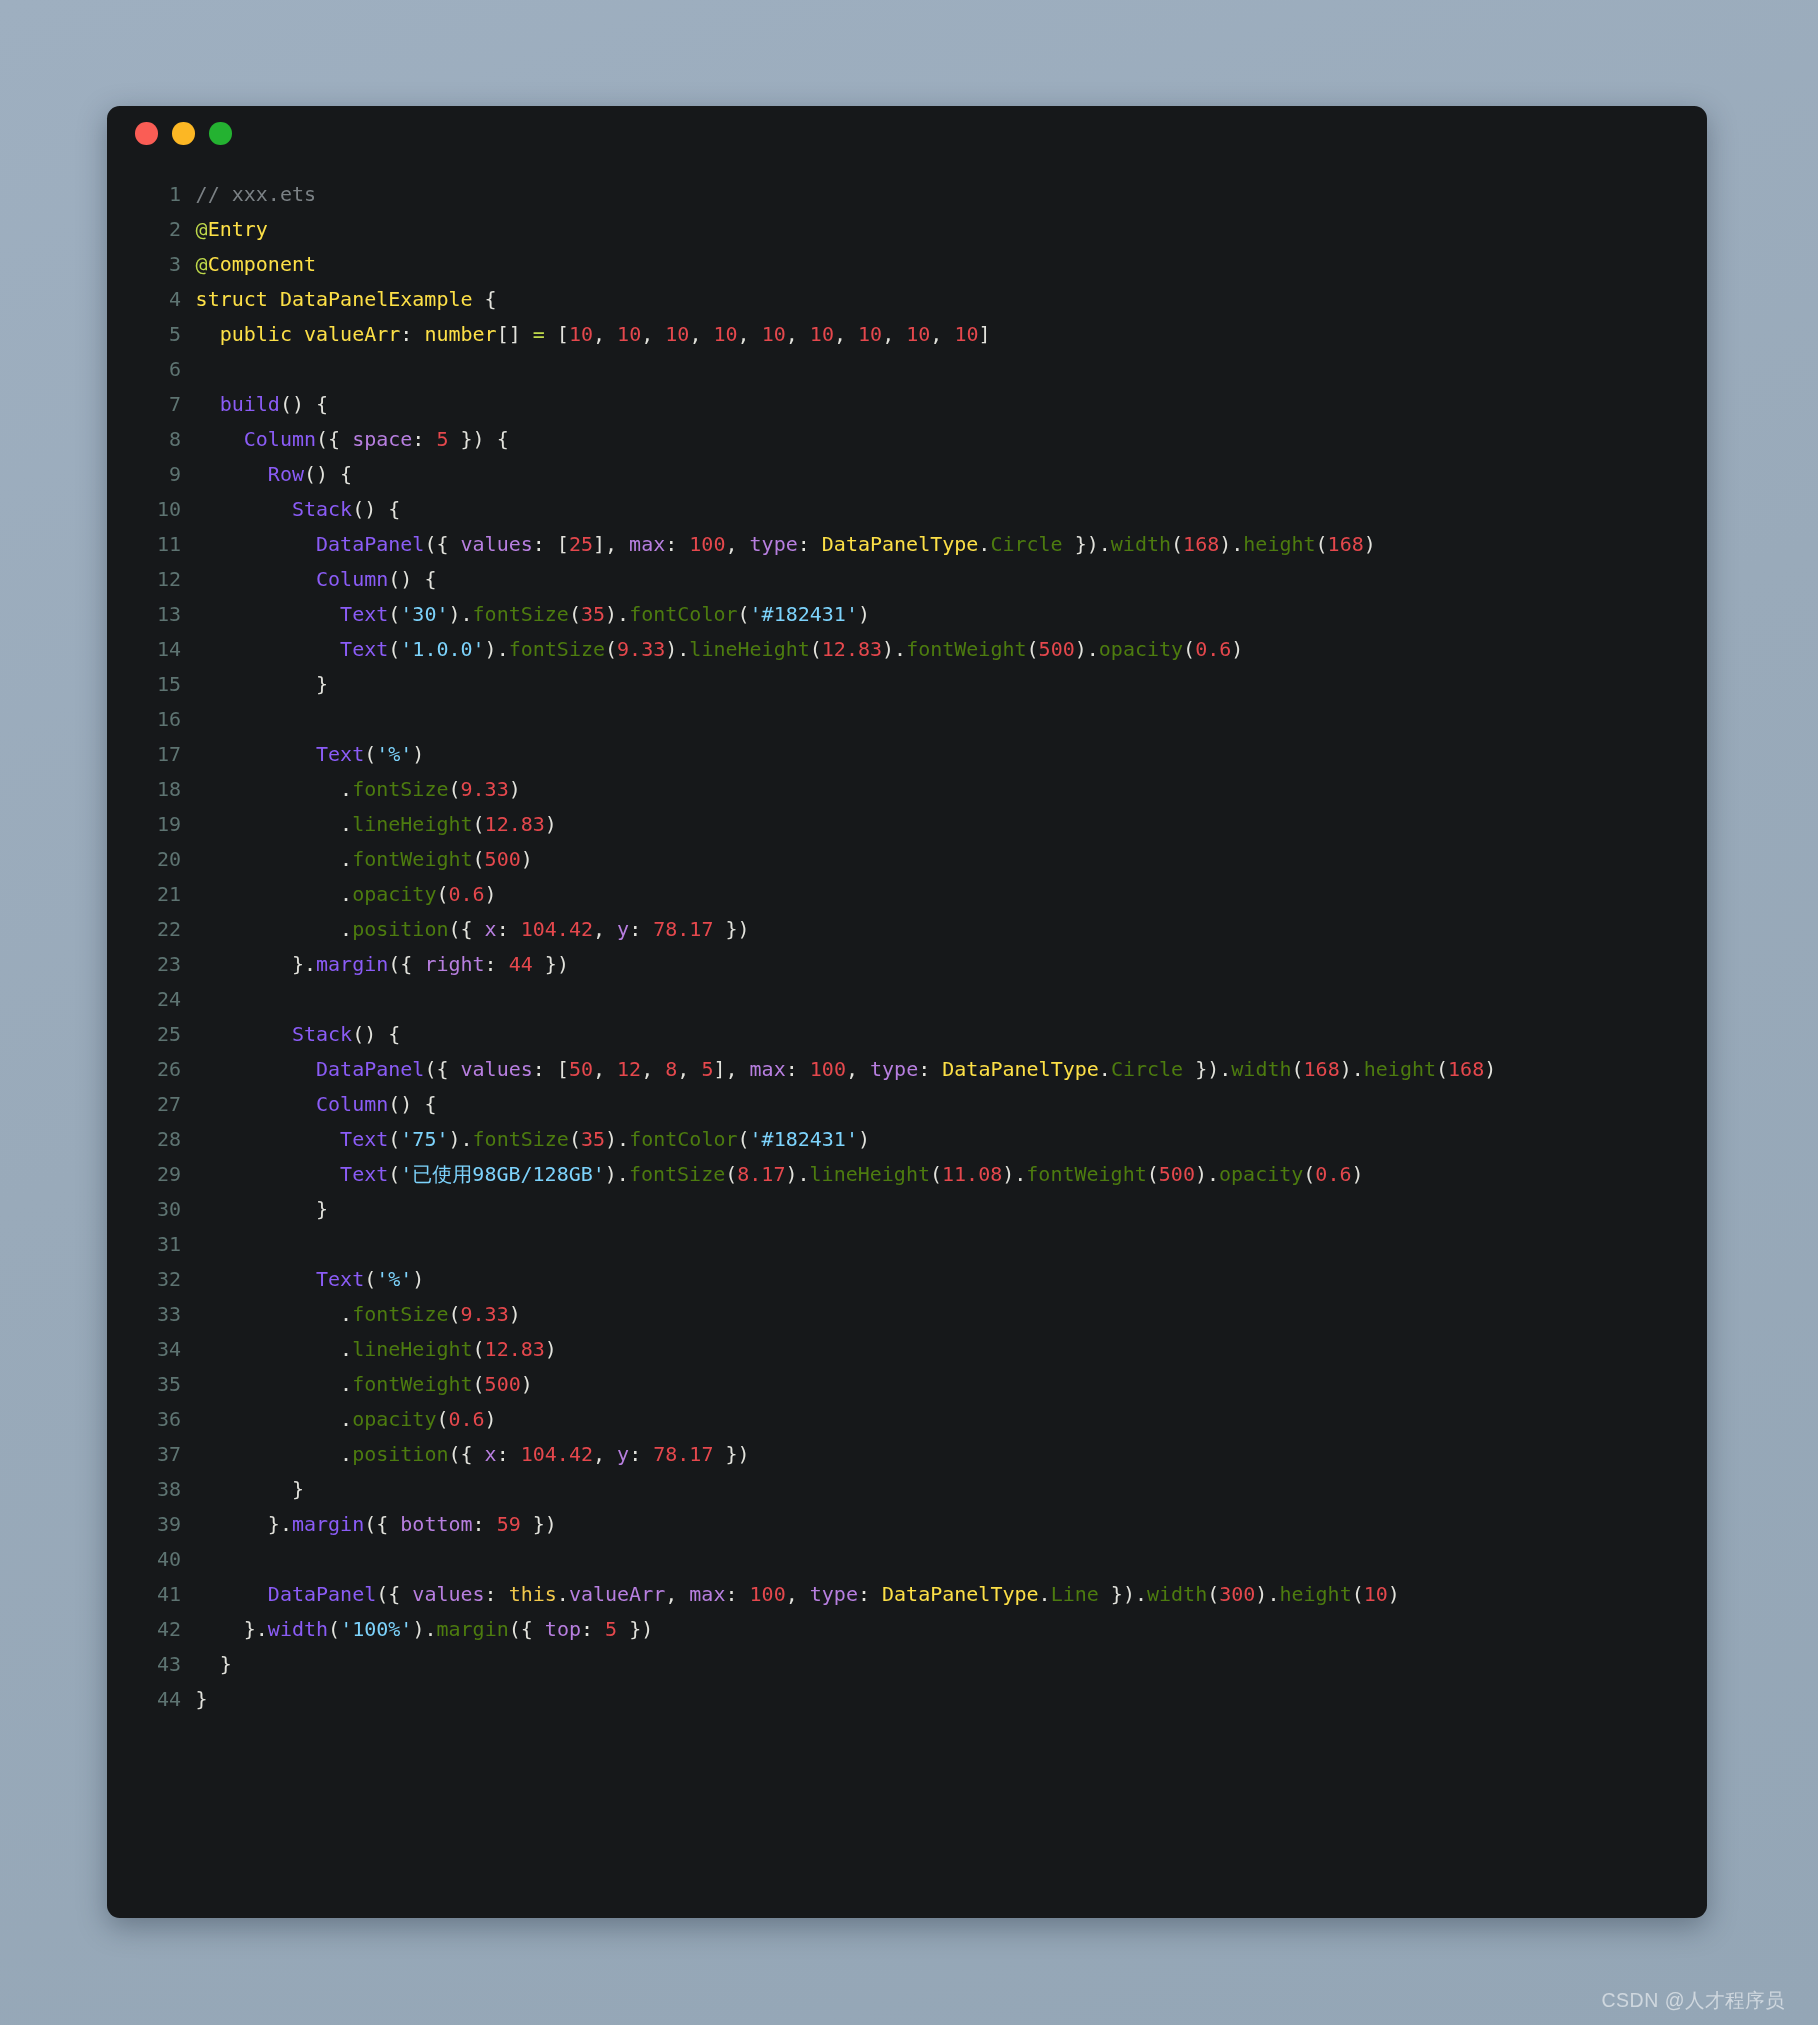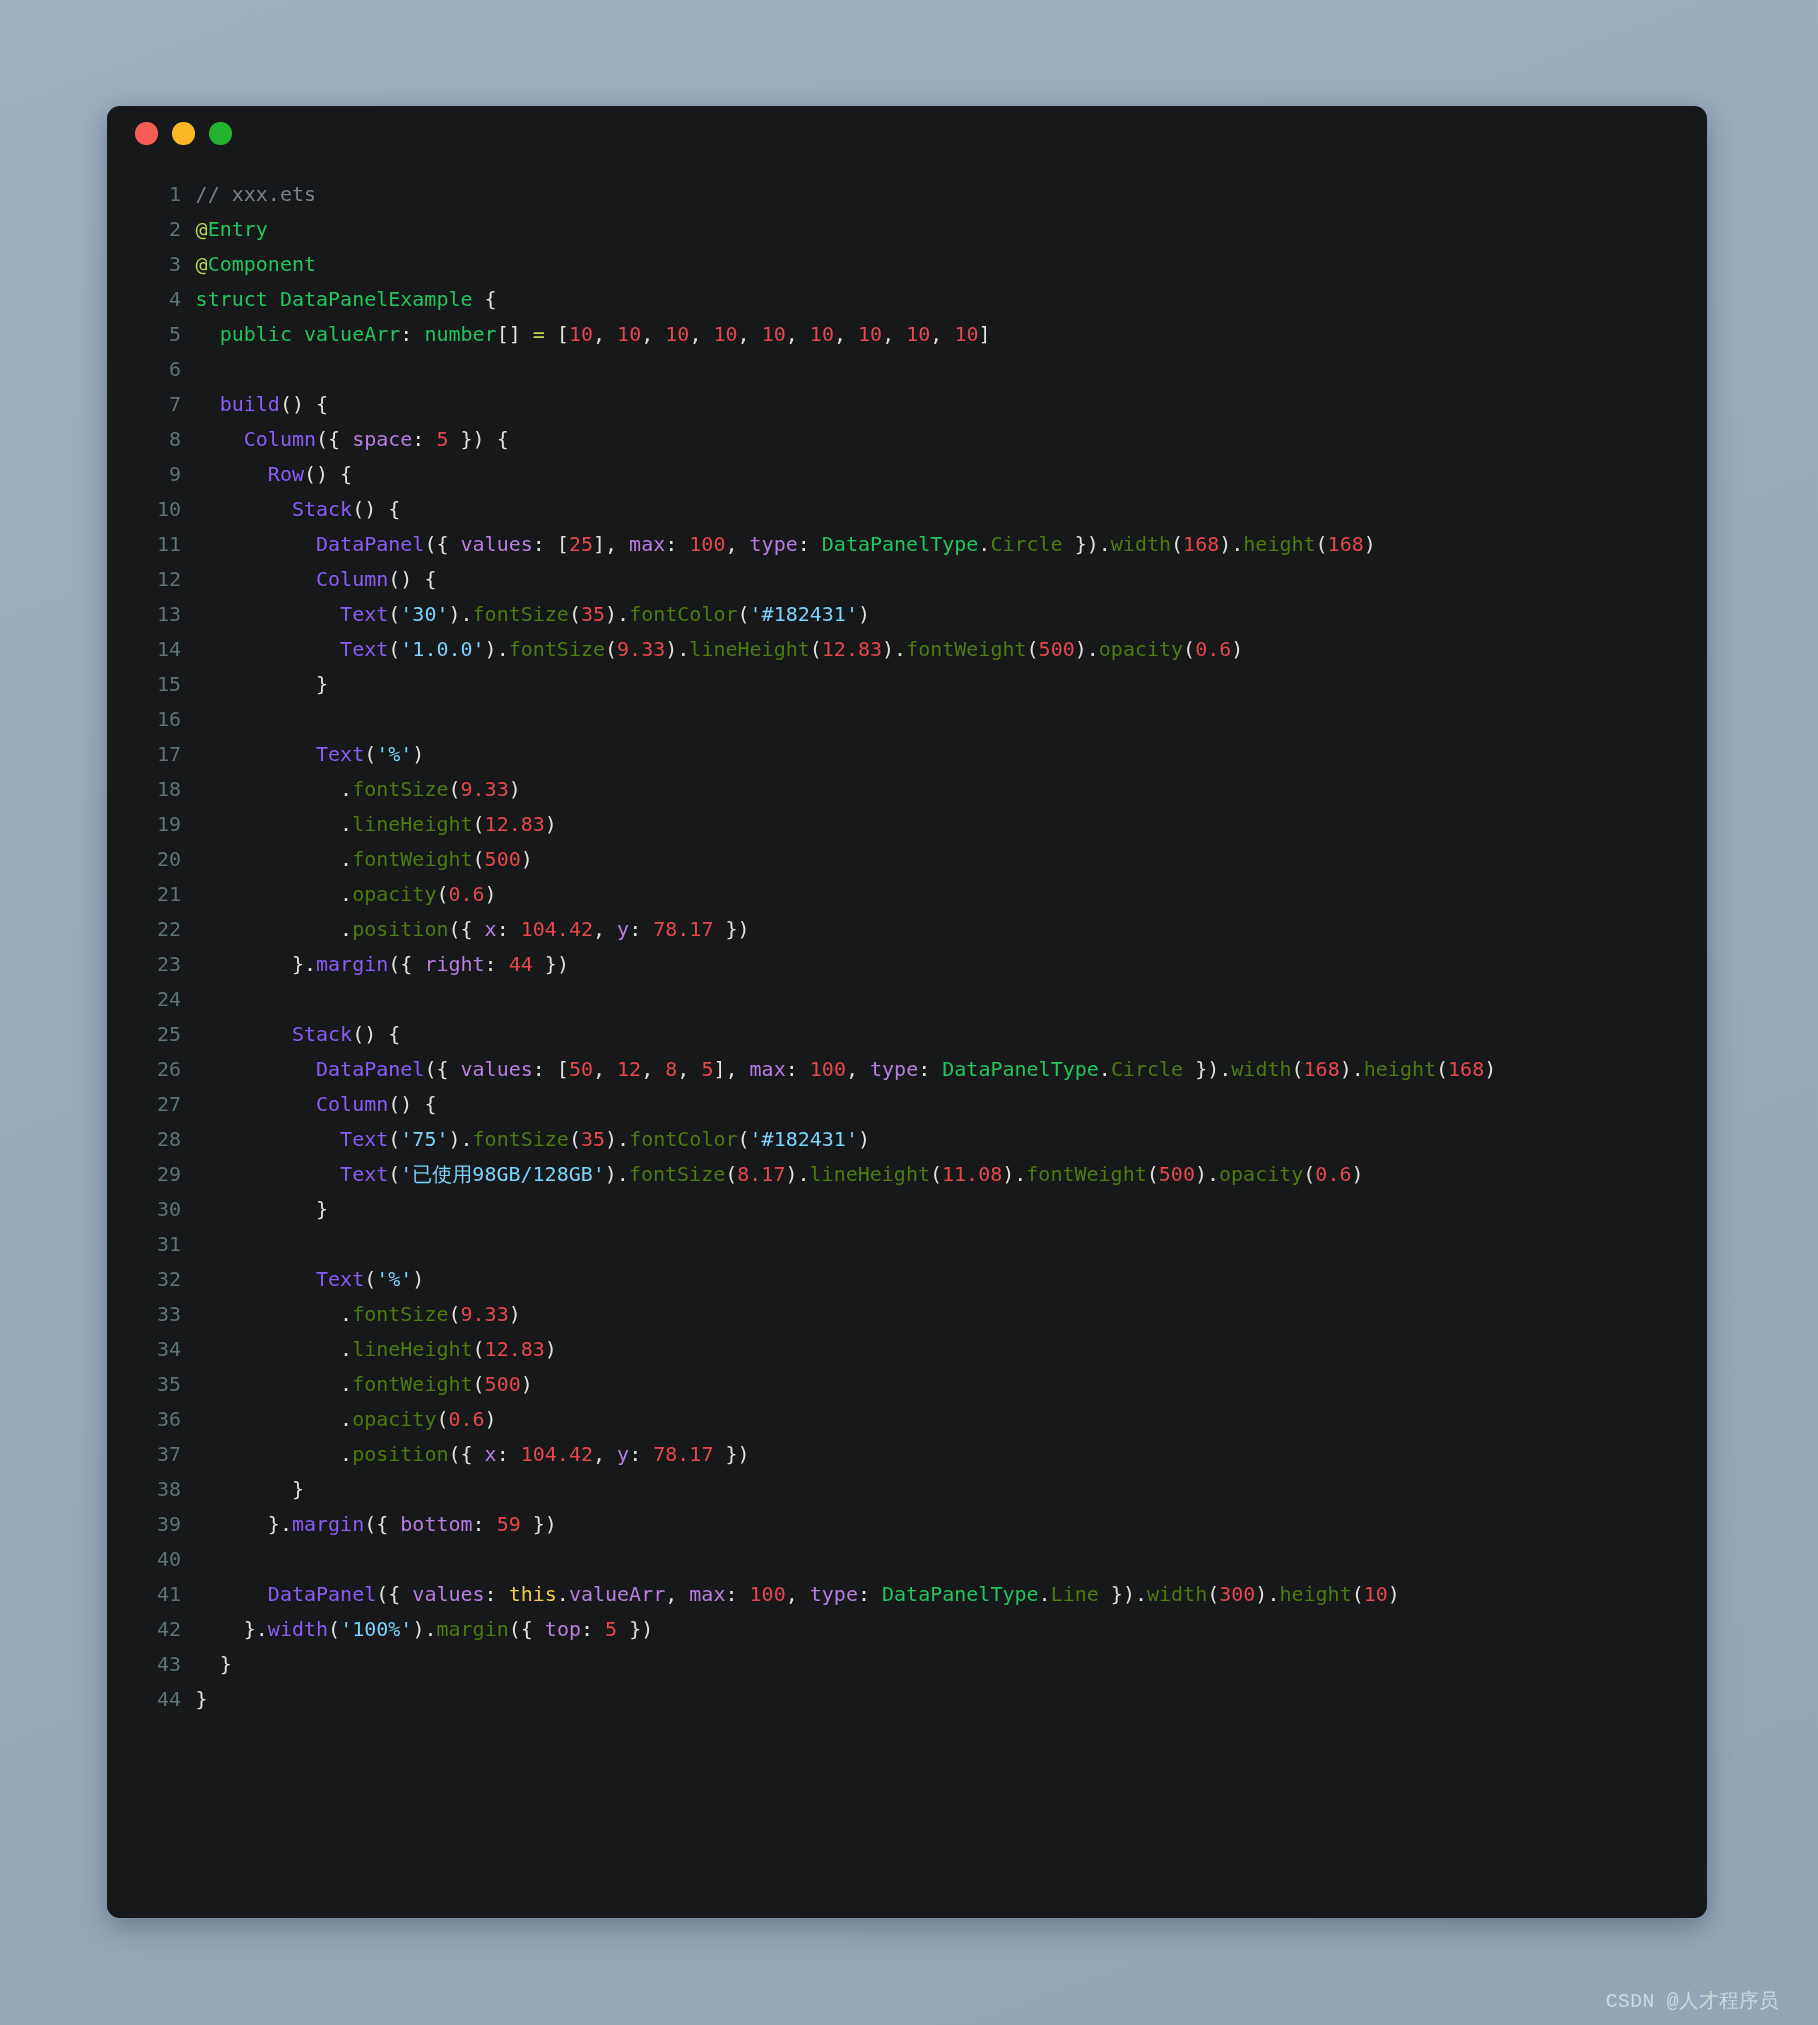--- a/index.html
+++ b/index.html
@@ -73,35 +73,35 @@
     flex: 1 1 auto;
     color: #e2e2dc;
     white-space: pre-wrap;
     word-break: break-word;
     padding-right: 19.5px;
   }
 
   
   .c-cmt  { color: #7b8185; }
   .c-ann  { color: #bfd94b; }
-  .c-id   { color: #22c55e; text-align: center; }
+  .c-id   { color: #fde047; text-align: center; }
   .c-str  { color: #7dd3fc; }
   .c-num  { color: #e5484d; }
   .c-key  { color: #b87fe0; text-align: right; }
   .c-mth  { color: #4d7c0f; }
   .c-pun  { color: #e2e2dc; }
   .c-op   { color: #bfd94b; }
   .c-this { color: #f2c94c; }
   .c-fn   { color: #8b5cf6; }
 
   #watermark {
     position: absolute;
-    right: 39px;
+    right: 33px;
     bottom: 10.7px;
-    font-family: Liberation Mono, monospace;
+    font-family: Liberation Sans, sans-serif;
     font-size: 19.5px;
     color: rgba(255,255,255,0.55);
     letter-spacing: 0.5px;
     white-space: nowrap;
   }
 </style>
 </head>
 <body>
 
 <div id="bg"></div>

